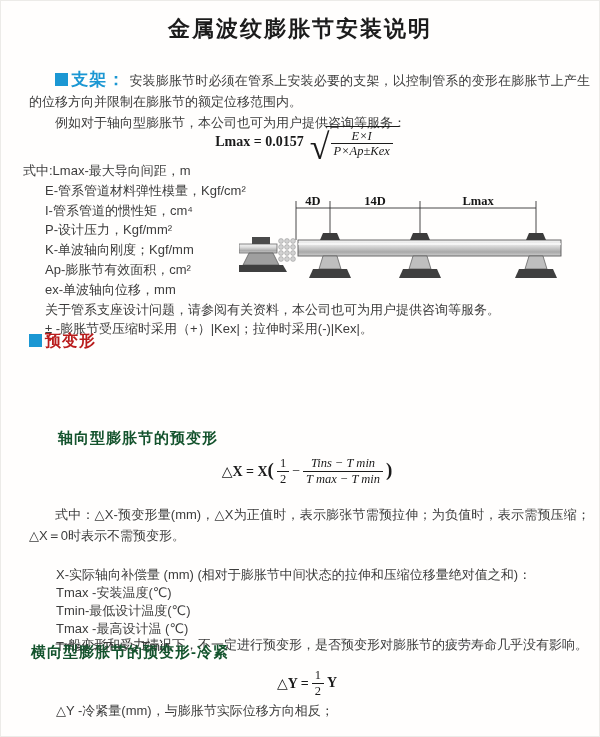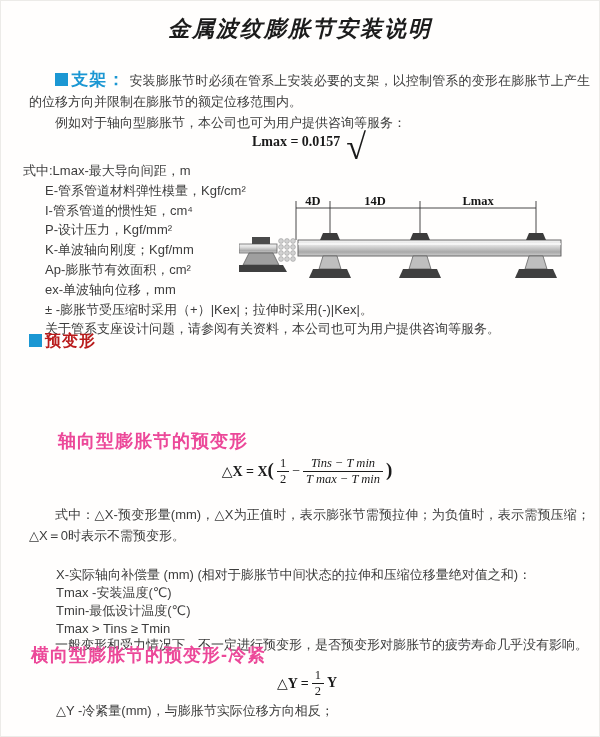--- a/index.html
+++ b/index.html
@@ -3,39 +3,39 @@
 <meta charset="utf-8">
 <style>
   html,body{margin:0;padding:0;background:#ffffff;}
   .page{
     position:relative;width:600px;height:737px;overflow:hidden;
     background:#fffefd;border:1px solid #ecebe8;box-sizing:border-box;
     font-family:"Liberation Sans","DejaVu Sans",sans-serif;color:#3c3c3c;
   }
   .title{
     position:absolute;top:13px;left:0;width:100%;text-align:center;
-    font-size:22px;font-weight:bold;color:#1c1c1c;letter-spacing:2px;font-style:italic;
+    font-size:22px;font-weight:bold;color:#1c1c1c;letter-spacing:2px;
   }
   .para{
     position:absolute;left:28px;width:561px;font-size:13px;line-height:21.4px;
     text-align:justify;text-indent:2em;color:#3c3c3c;
   }
   .sec-inline-head{
     font-size:17px;font-weight:bold;color:#1b97d3;letter-spacing:1px;
   }
   .sq{
     display:inline-block;width:13px;height:13px;background:#1b97d3;
     margin-right:3px;vertical-align:-1px;
   }
   .sec-head{
     position:absolute;left:28px;font-size:16px;font-weight:bold;color:#b91c1c;
     letter-spacing:1px;
   }
   .sub-head{
-    position:absolute;font-size:18px;font-weight:bold;color:#ec4899;letter-spacing:1px;
+    position:absolute;font-size:15px;font-weight:bold;color:#14532d;letter-spacing:1px;
   }
   .deflist{position:absolute;font-size:13px;line-height:19.8px;white-space:nowrap;}
   .deflist .item{margin-left:22px;}
   .deflist2{position:absolute;font-size:13px;line-height:18px;white-space:nowrap;}
   
   .formula{
     position:absolute;left:0;width:600px;display:flex;justify-content:center;
     align-items:center;font-family:"Liberation Serif","DejaVu Serif",serif;
     font-size:14px;color:#1a1a1a;transform:translateX(6px);
   }
@@ -65,33 +65,37 @@
   <p class="para" style="top:55px;">
     <span class="sq"></span><span class="sec-inline-head">支架：</span>
     <span>安装膨胀节时必须在管系上安装必要的支架，以控制管系的变形在膨胀节上产生的位移方向并限制在膨胀节的额定位移范围内。</span>
   </p>
 
   <p class="para" style="top:98px;">例如对于轴向型膨胀节，本公司也可为用户提供咨询等服务：</p>
 
   <div class="formula" style="top:122px;height:38px;">
     <span class="f-bold">Lmax = 0.0157</span>
     <span class="rad-sign">√</span>
+      <span class="radicand"><span class="frac">
+          <span class="num it">E×I</span>
+          <span class="den it">P×Ap±Kex</span>
+        </span></span>
   </div>
 
   <div class="deflist" style="top:160px;left:22px;">
     <div>式中:Lmax-最大导向间距，m</div>
     <div>
         <div class="item">E-管系管道材料弹性模量，Kgf/cm²</div>
         <div class="item">I-管系管道的惯性矩，cm⁴</div>
         <div class="item">P-设计压力，Kgf/mm²</div>
         <div class="item">K-单波轴向刚度；Kgf/mm</div>
         <div class="item">Ap-膨胀节有效面积，cm²</div>
         <div class="item">ex-单波轴向位移，mm</div>
+        <div class="item">关于管系支座设计问题，请参阅有关资料，本公司也可为用户提供咨询等服务。</div>
         <div class="item">± -膨胀节受压缩时采用（+）|Kex|；拉伸时采用(-)|Kex|。</div>
-        <div class="item">关于管系支座设计问题，请参阅有关资料，本公司也可为用户提供咨询等服务。</div>
       </div>
   </div>
 
   <svg class="diagram" viewBox="0 0 362 100">
     <defs>
       <linearGradient id="pipeG" x1="0" y1="0" x2="0" y2="1">
         <stop offset="0" stop-color="#f4f4f4"></stop>
         <stop offset="0.35" stop-color="#dedede"></stop>
         <stop offset="0.75" stop-color="#a9a9a9"></stop>
         <stop offset="1" stop-color="#cfcfcf"></stop>
@@ -169,20 +173,21 @@
     <span class="paren">)</span>
   </div>
 
   <p class="para" style="top:490px;">式中：△X-预变形量(mm)，△X为正值时，表示膨张节需预拉伸；为负值时，表示需预压缩；△X＝0时表示不需预变形。</p>
 
   <div class="deflist2" style="top:533px;left:55px;margin-top:32px;">
     <div>
         <div>X-实际轴向补偿量 (mm) (相对于膨胀节中间状态的拉伸和压缩位移量绝对值之和)：</div>
         <div>Tmax -安装温度(℃)</div>
         <div>Tmin-最低设计温度(℃)</div>
+        <div>Tmax -最高设计温 (℃)</div>
         <div>Tmax &gt; Tins ≥ Tmin</div>
       </div>
   </div>
 
   <p class="para" style="top:620px;">一般变形和受力情况下，不一定进行预变形，是否预变形对膨胀节的疲劳寿命几乎没有影响。</p>
 
   <div class="sub-head" style="top:642px;left:30px;">横向型膨胀节的预变形-冷紧</div>
 
   <div class="formula" style="top:665px;height:34px;">
     <span class="f-bold">△Y =</span>

